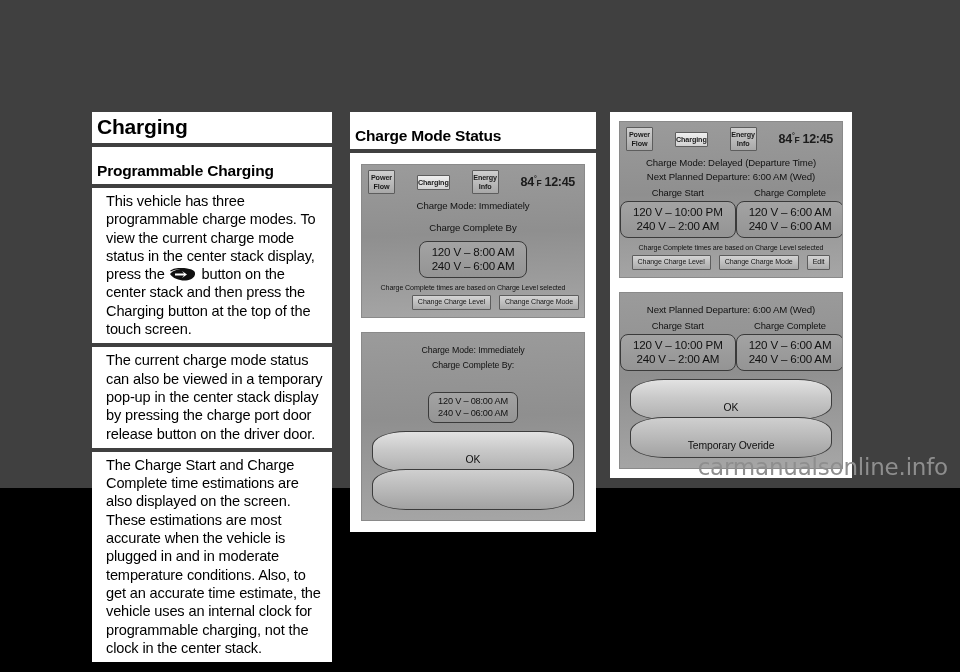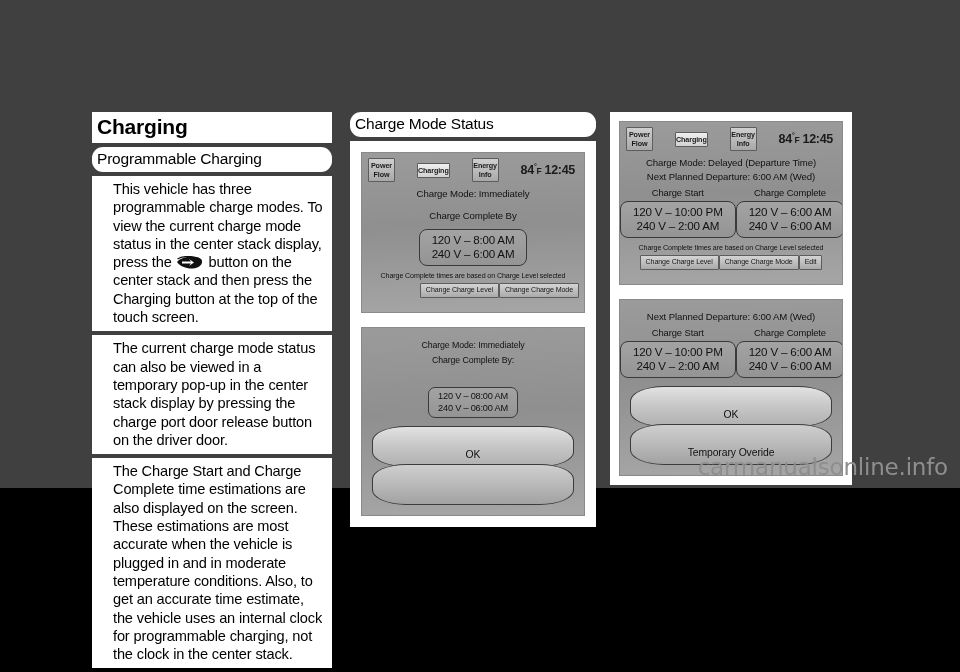--- a/index.html
+++ b/index.html
@@ -18,38 +18,37 @@
   
   .col { position: absolute; top: 112px; }
   #col-left   { left: 92px;  width: 240px; }
   #col-mid    { left: 350px; width: 246px; }
   #col-right  { left: 610px; width: 242px; }
 
   
   .wbox {
     background: #ffffff;
     color: #000000;
-    padding: 4px 5px 5px 21px;
+    padding: 4px 5px 5px 14px;
     margin-bottom: 4px;
     box-sizing: border-box;
   }
   .h1 {
     font-size: 21px;
     font-weight: bold;
     letter-spacing: -0.2px;
     line-height: 24px;
     padding: 3px 5px 4px 5px;
   }
   .h2 {
     font-size: 15.5px;
-    font-weight: normal;
+    font-weight: bold;
     letter-spacing: -0.2px;
     line-height: 18px;
-    padding: 3px 5px 4px 5px;
-    border-radius: 11px;
+    padding: 15px 5px 4px 5px;
   }
   .para {
     font-size: 14.6px;
     line-height: 18.3px;
     letter-spacing: -0.15px;
   }
   .para p { margin: 0; }
 
   
   .leaf-icon {
@@ -153,22 +152,22 @@
   .colhead {
     font-size: 9.4px;
     letter-spacing: -0.1px;
     margin-bottom: 3px;
   }
 
   
   .btnrow {
     display: flex;
     justify-content: flex-end;
-    gap: 0;
-    padding: 3px 5px 14px 5px;
+    gap: 8px;
+    padding: 3px 5px 7px 5px;
     text-align: center;
   }
   .btnrow.center { justify-content: center; }
   .sbtn {
     font-size: 7.1px;
     letter-spacing: -0.1px;
     border: 1px solid #5d5d5d;
     border-radius: 1px;
     background: linear-gradient(180deg,#d4d4d4,#aaaaaa);
     color: #151515;

